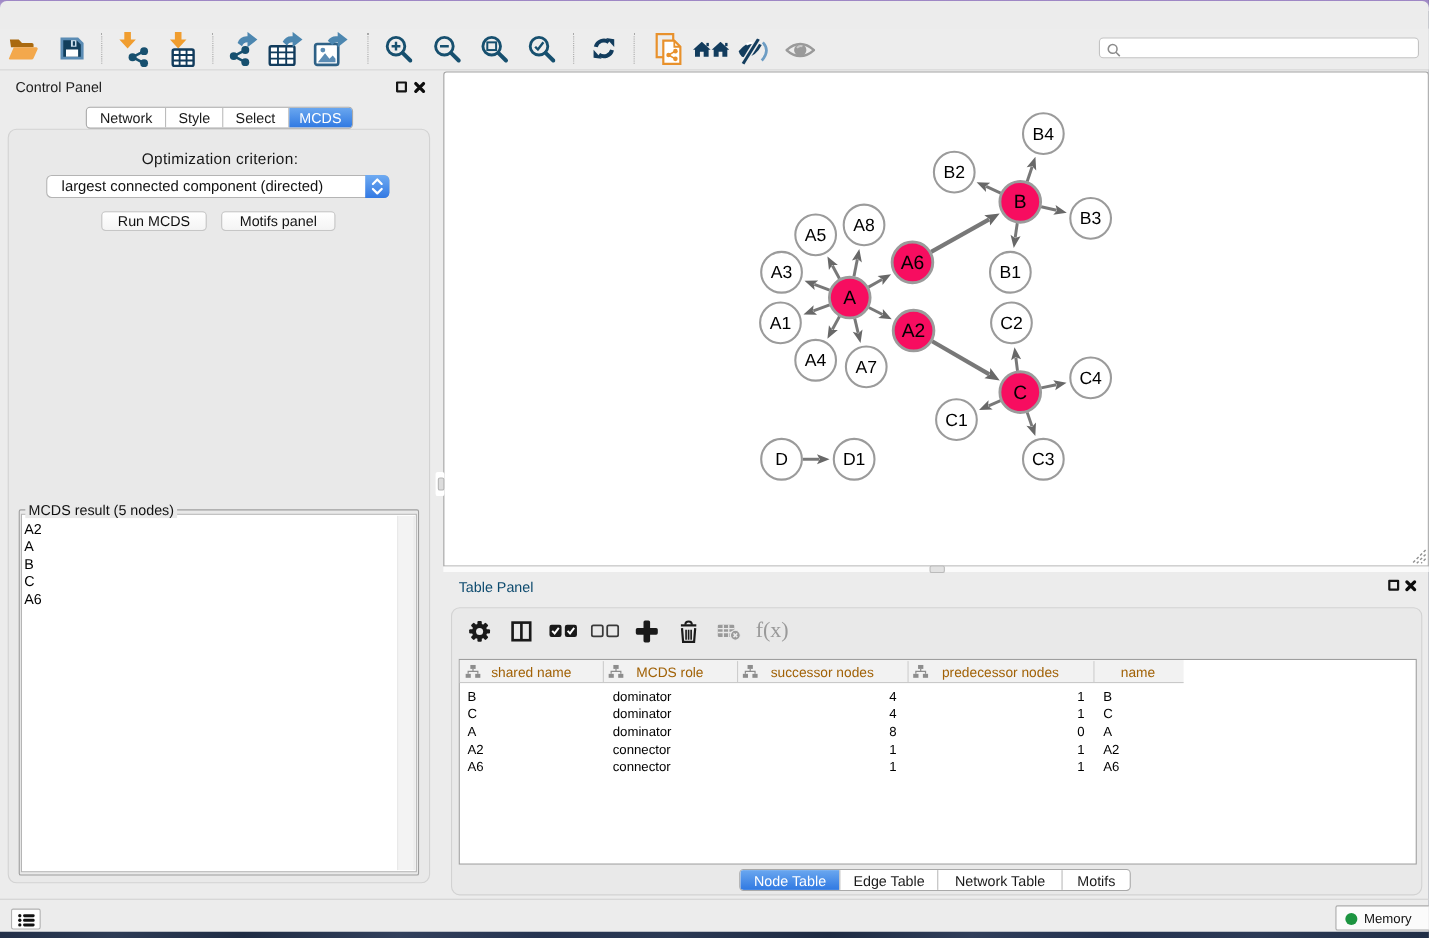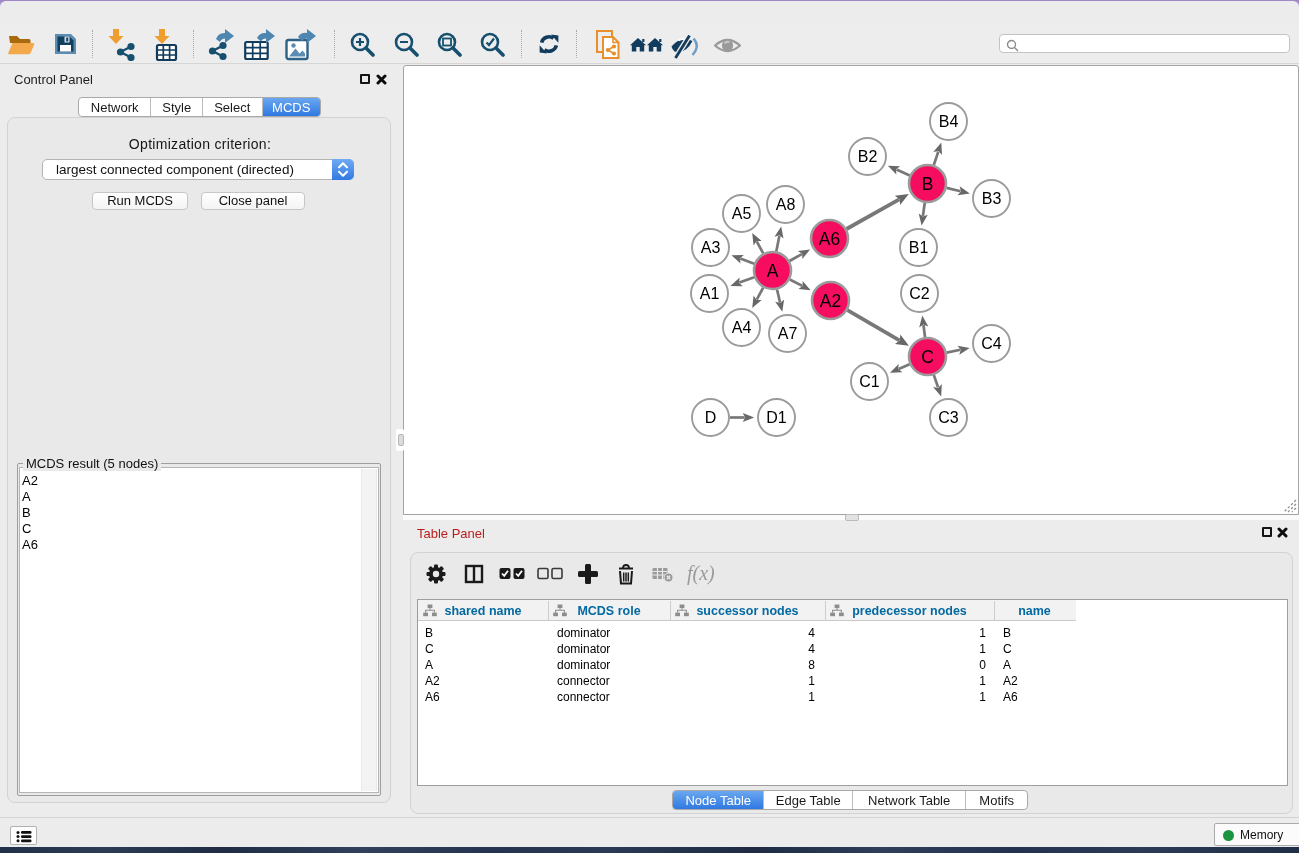--- a/index.html
+++ b/index.html
@@ -42,25 +42,25 @@
 
 #netwin{left:403px;top:63.5px;width:896px;height:450px;background:#fff;border:1px solid #a3a3a3;border-radius:3px 3px 0 0;}
 #nettitle{left:0;top:0;width:100%;height:21.5px;background:linear-gradient(#f4f4f4,#dcdcdc);border-bottom:1px solid #b3b3b3;border-radius:3px 3px 0 0;}
 #nettitle .light{width:11px;height:11px;top:5.5px;}
 #nettitletext{top:3.5px;left:-1px;width:100%;text-align:center;font-size:14px;color:#1e1e1e;}
 #netframe-b{left:403px;top:513.5px;width:896px;height:5px;background:#fbfbfb;}
 #lhandle{left:396px;top:428px;width:8px;height:22px;background:#fff;border-radius:2px;}
 #lhandle i{position:absolute;left:2px;top:5px;width:6px;height:12px;background:#dcdcdc;border:1px solid #b5b5b5;border-radius:2px;}
 #bhandle{left:845px;top:512.5px;width:14px;height:7px;background:#e2e2e2;border:1px solid #bbb;border-radius:2px;}
 
-#tp-title{left:417px;top:525px;font-size:13px;color:#b91c1c;}
+#tp-title{left:417px;top:525px;font-size:13px;color:#0c4a6e;}
 #tp-content{left:410px;top:551px;width:883px;height:262px;background:#e9e9e9;border:1px solid #d2d2d2;border-radius:8px;}
 #table{left:417px;top:598px;width:871px;height:187px;background:#fff;border:1px solid #9e9e9e;}
 #thead{position:absolute;left:0;top:0;width:658px;height:21px;background:#f2f2f2;border-bottom:1px solid #c9c9c9;}
-.th{position:absolute;top:0;height:21px;font-size:12.5px;color:#0369a1;display:flex;align-items:center;justify-content:center;font-weight:bold;}
+.th{position:absolute;top:0;height:21px;font-size:12.5px;color:#a16207;display:flex;align-items:center;justify-content:center;}
 .th svg{position:absolute;left:5px;top:4px;margin:0!important;}
 .thsep{position:absolute;top:1px;width:1px;height:19px;background:#cdcdcd;}
 .td{position:absolute;font-size:12px;color:#000;}
 #tp-tabs{left:672px;top:789px;width:356px;}
 </style></head>
 <body>
 <div class="abs" id="purpletop"></div>
 <div class="abs" id="mainwin">
   <div class="abs" id="toolbar">
       <svg class="abs" style="left:7px;top:6px;" width="29" height="24" viewBox="0 0 29 24">
@@ -202,21 +202,21 @@
   </div>
   <div class="abs" id="dropdown">
       <span>largest connected component (directed)</span>
     <div id="dd-step"><svg width="22" height="21">
           <path d="M7 8.2 L11 4.2 L15 8.2" fill="none" stroke="#fff" stroke-width="2" stroke-linecap="round" stroke-linejoin="round"></path>
           <path d="M7 12.8 L11 16.8 L15 12.8" fill="none" stroke="#fff" stroke-width="2" stroke-linecap="round" stroke-linejoin="round"></path>
         </svg></div>
   </div>
   <div class="abs" id="optlabel">Optimization criterion:</div>
   <div class="abs btn" style="left:92px;top:191px;width:96px;">Run MCDS</div>
-  <div class="abs btn" style="left:201px;top:191px;width:104px;">Close panel</div>
+  <div class="abs btn" style="left:201px;top:191px;width:104px;">Motifs panel</div>
   <div class="abs" id="groupbox"></div>
   <div class="abs" id="mcdslist">
       <div>A2</div>
       <div>A</div>
       <div>B</div>
       <div>C</div>
       <div>A6</div>
     </div>
   <div class="abs" id="mcdstrack"></div>
   <div class="abs" id="grouplabel">MCDS result (5 nodes)</div>
@@ -386,21 +386,21 @@
       </svg>
       <svg class="abs" style="left:241px;top:12px;" width="22" height="18" viewBox="0 0 22 18">
         <rect x="0.5" y="3" width="15" height="11" rx="1" fill="#9a9a9a"></rect>
         <g stroke="#e9e9e9" stroke-width="1.2">
           <path d="M0.5 6.5 H15.5 M0.5 10 H15.5"></path>
           <path d="M5.5 3 V14 M10.5 3 V14"></path>
         </g>
         <circle cx="16.5" cy="12.5" r="4.5" fill="#9a9a9a" stroke="#e9e9e9" stroke-width="1"></circle>
         <path d="M14.8 10.8 L18.2 14.2 M18.2 10.8 L14.8 14.2" stroke="#e9e9e9" stroke-width="1.3"></path>
       </svg>
-      <div class="abs" style="left:276px;top:9px;font-family:'Liberation Serif',serif;font-style:italic;font-size:20px;color:#9a9a9a;">f(x)</div>
+      <div class="abs" style="left:276px;top:9px;font-family:'Liberation Serif',serif;font-size:20px;color:#9a9a9a;">f(x)</div>
     </div>
   <div class="abs" id="table">
     <div id="thead">
         <div class="th" style="left:0px;width:130px;">
           <svg width="14" height="13" viewBox="0 0 14 13" style="margin-right:5px;flex:none;">
             <g fill="#8d8d8d">
               <rect x="4.6" y="0.5" width="4.8" height="3.6"></rect>
               <rect x="0.2" y="8.6" width="4.8" height="3.6"></rect>
               <rect x="9" y="8.6" width="4.8" height="3.6"></rect>
             </g>

